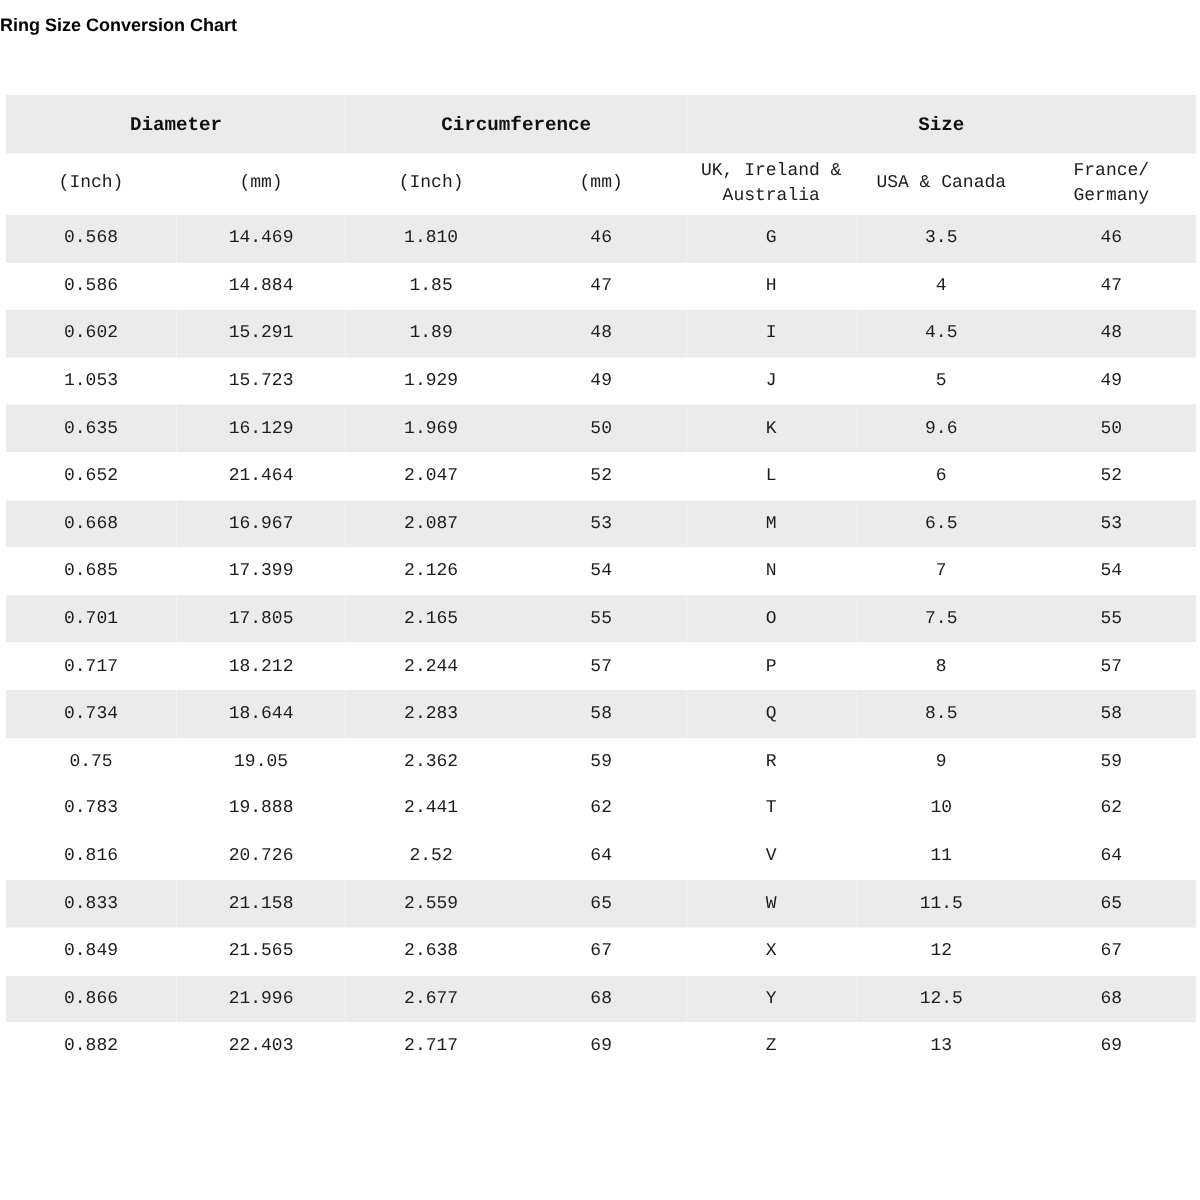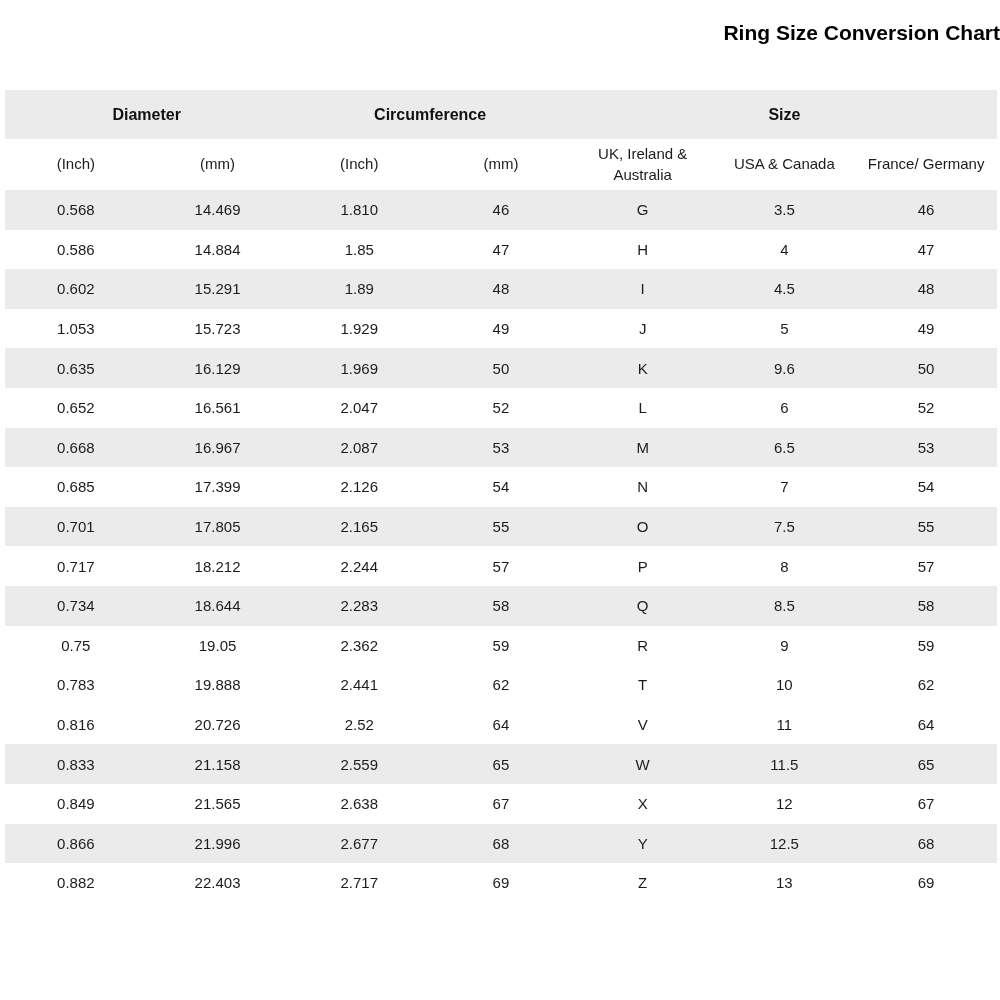--- a/index.html
+++ b/index.html
@@ -9,29 +9,30 @@
   body {
     width: 1000px;
     height: 1000px;
     background: #ffffff;
     font-family: "Liberation Sans", sans-serif;
     color: #1c1c1c;
     overflow: hidden;
   }
   .page-title {
     margin: 0;
-    padding-top: 21px;
-    text-align: right;
-    font-size: 21px;
+    padding-top: 10px;
+    text-align: left;
+    font-size: 15px;
     line-height: 24px;
     font-weight: bold;
     color: #000000;
   }
   .table-wrap {
     margin: 45px 3px 0 5px;
+    font-family: Liberation Mono, monospace;
   }
   table.conversion-table {
     width: 100%;
     border-collapse: collapse;
     table-layout: fixed;
   }
   .conversion-table th,
   .conversion-table td {
     text-align: center;
     vertical-align: middle;
@@ -127,21 +128,21 @@
           <td>0.635</td>
           <td>16.129</td>
           <td>1.969</td>
           <td>50</td>
           <td>K</td>
           <td>9.6</td>
           <td>50</td>
         </tr>
         <tr>
           <td>0.652</td>
-          <td>16.561</td>
+          <td>21.464</td>
           <td>2.047</td>
           <td>52</td>
           <td>L</td>
           <td>6</td>
           <td>52</td>
         </tr>
         <tr class="band">
           <td>0.668</td>
           <td>16.967</td>
           <td>2.087</td>

